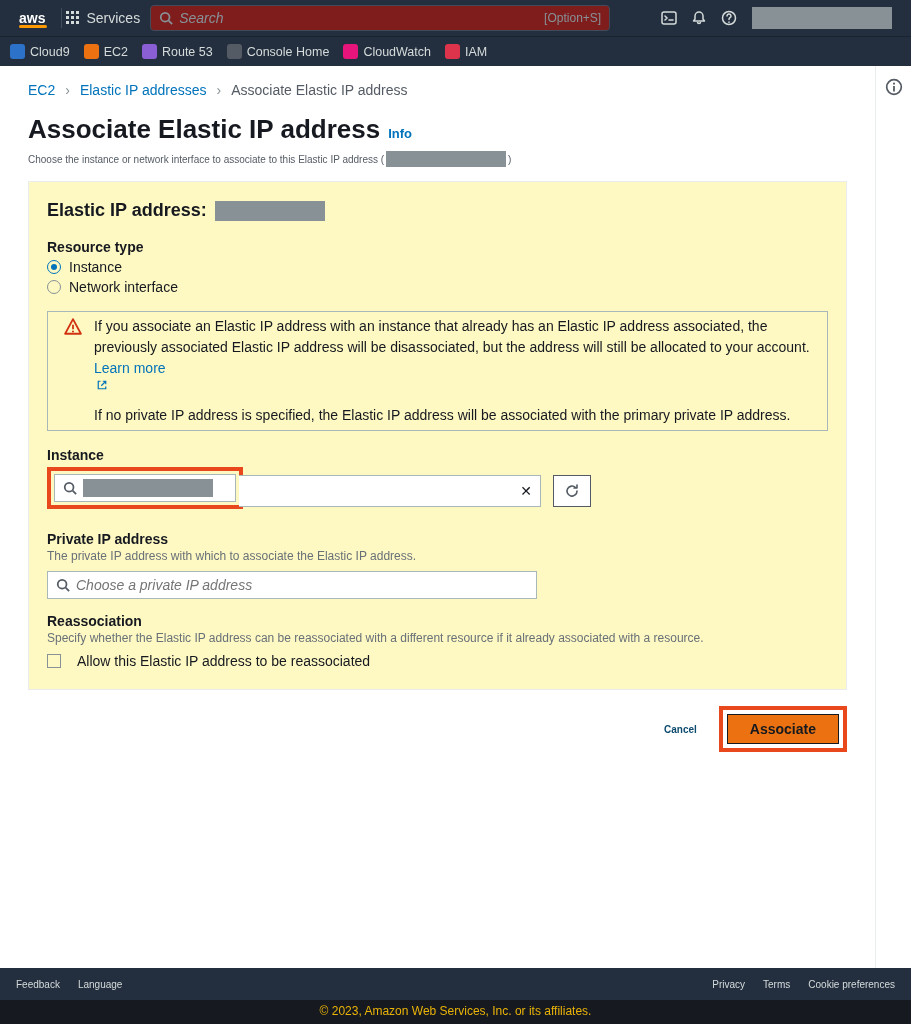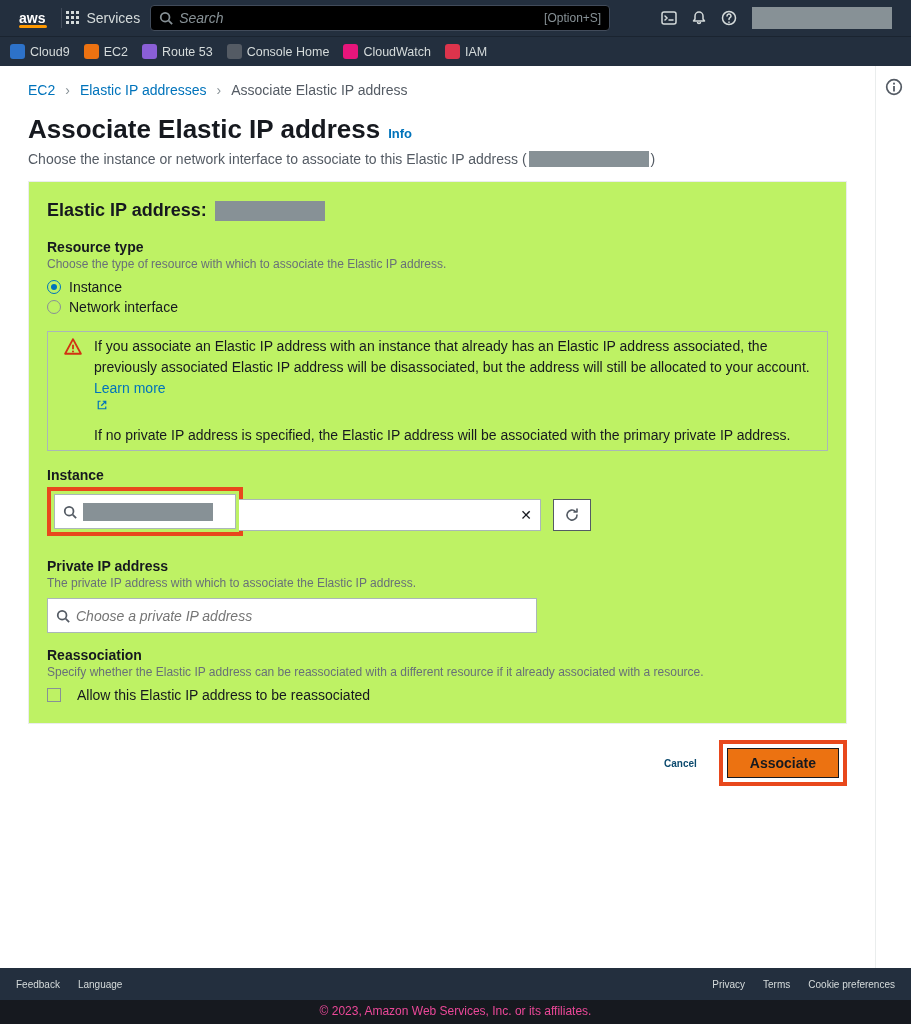--- a/index.html
+++ b/index.html
@@ -15,21 +15,21 @@
   overflow: hidden;
 }
 
 
 .topnav { background: #232f3e; color: #d5dbdb; height: 36px; display: flex; align-items: center; padding: 0 19px; font-size: 14px; }
 .aws-logo { font-weight: 700; color: #fff; font-size: 14px; margin-right: 12px; position: relative; }
 .aws-logo::after { content: ""; display: block; height: 3px; width: 28px; background: #ff9900; border-radius: 2px; position: absolute; bottom: -2px; left: 0; }
 .nav-services { display: flex; align-items: center; gap: 6px; margin-right: 10px; cursor: pointer; }
 .grid-icon { width: 14px; height: 14px; display: grid; grid-template-columns: repeat(3,3px); grid-template-rows: repeat(3,3px); gap: 2px; }
 .grid-icon span { background: #d5dbdb; width: 3px; height: 3px; }
-.search-box { flex: 0 0 460px; height: 26px; background: #000000; border: 1px solid #414b5a; border-radius: 4px; display: flex; align-items: center; padding: 0 8px; color: #879196; font-style: italic; gap: 6px; }
+.search-box { flex: 0 0 460px; height: 26px; background: #7f1d1d; border: 1px solid #414b5a; border-radius: 4px; display: flex; align-items: center; padding: 0 8px; color: #879196; font-style: italic; gap: 6px; }
 .search-box .kbd { margin-left: auto; font-style: normal; font-size: 12px; color: #879196; }
 .nav-spacer { flex: 1; }
 .nav-icon { width: 30px; height: 30px; display:flex; align-items:center; justify-content:center; color:#d5dbdb; font-size:16px; cursor:pointer; }
 .nav-redact { width: 140px; height: 22px; background: #879196; margin-left: 8px; }
 .nav-divider { width:1px; height:20px; background:#414b5a; margin: 0 4px;}
 
 .favbar { background: #232f3e; border-top: 1px solid #1a2430; height: 30px; display: flex; align-items: center; padding: 0 10px; gap: 14px; font-size: 12.5px; color: #d5dbdb; }
 .fav-item { display: flex; align-items: center; gap: 5px; cursor:pointer;justify-content:space-between; }
 .fav-icon { width: 15px; height: 15px; border-radius: 3px; display:flex; align-items:center; justify-content:center; font-size:9px; color:#fff; font-weight:700;}
 .fi-cloud9 { background: #2d72c9; }
@@ -45,65 +45,65 @@
 .info-rail { width: 36px; border-left: 1px solid #eaeded; display:flex; justify-content:center; padding-top: 12px; }
 .info-rail svg { width:18px; height:18px; color:#545b64;}
 
 .breadcrumb { font-size: 14px; color: #545b64; display:flex; align-items:center; gap: 10px; margin-bottom: 16px;}
 .breadcrumb a { color: #0073bb; text-decoration:none; cursor:pointer;}
 .breadcrumb .sep { color:#879196;}
 
 h1 { font-size: 26px; font-weight: 700; display:inline; }
 .h1-row { margin-bottom: 6px; display:flex; align-items:baseline; gap:8px;}
 .info-link { color:#0073bb; font-size:13px; font-weight:700; cursor:pointer;}
-.subhead { color:#545b64; font-size:14px; margin-bottom: 14px; display:flex; align-items:center; gap:2px;}
+.subhead { color:#545b64; font-size:10px; margin-bottom: 14px; display:flex; align-items:center; gap:2px;}
 .redact-inline { display:inline-block; width:120px; height:16px; background:#879196; vertical-align:middle;}
 
-.card { border: 1px solid #eaeded; background:#bef264; padding: 18px 18px 20px 18px; margin-bottom: 16px;}
+.card { border: 1px solid #eaeded; background:#fef9c3; padding: 18px 18px 20px 18px; margin-bottom: 16px;}
 .card-title-row { display:flex; align-items:center; gap:8px; font-size:18px; font-weight:700; margin-bottom: 18px;}
 .card-title-redact { width:110px; height:20px; background:#879196;}
 
 .field-label { font-size:14px; font-weight:700; margin-bottom:2px;}
 .field-help { font-size:12px; color:#687078; margin-bottom:8px;}
 
 .radio-row { display:flex; align-items:center; gap:8px; margin: 4px 0; cursor:pointer;}
 .radio { width:14px; height:14px; border-radius:50%; border:1px solid #879196; position:relative; flex-shrink:0;}
 .radio.checked { border-color:#0073bb; }
 .radio.checked::after { content:""; position:absolute; inset:3px; border-radius:50%; background:#0073bb;}
 
 .alert-box { border:1px solid #aab7b8; padding: 4px 16px; margin: 16px 0; display:flex; gap:12px;}
 .alert-icon { color:#d13212; flex-shrink:0; margin-top:2px;}
 .alert-body p { margin-bottom: 14px; line-height: 1.5;}
 .alert-body p:last-child { margin-bottom:0;}
 .alert-body a { color:#0073bb; text-decoration:none; cursor:pointer;}
 .ext-icon { width:12px; height:12px; vertical-align:-1px; margin-left:2px;}
 
 .input-row { display:flex; align-items:center; gap:12px;}
-.combo { flex:0 0 490px; height:35px; border:1px solid #aab7b8; display:flex; align-items:center; padding:0 8px; gap:6px; background:#fff;}
+.combo { flex:0 0 490px; height:28px; border:1px solid #aab7b8; display:flex; align-items:center; padding:0 8px; gap:6px; background:#fff;}
 .combo input { border:none; outline:none; flex:1; font-size:14px; font-style:italic; color:#687078; background:transparent;}
 .refresh-btn { width:38px; height:32px; border:1px solid #545b64; background:#fff; display:flex; align-items:center; justify-content:center; cursor:pointer;}
 
 .highlight-box { border: 4px solid #e8481c; padding:3px; display:inline-block; margin: 2px 0 8px 0;}
 .highlight-box .combo { border:1px solid #aab7b8; flex: none; width: 182px;}
 .highlight-box .combo .redact-fill { width: 130px; height:18px; background:#879196;}
 
 .checkbox-row { display:flex; align-items:center; gap:16px; margin-top:6px;}
 .checkbox { width:14px; height:14px; border:1px solid #879196; cursor:pointer;}
 
 .action-row { display:flex; justify-content:flex-end; align-items:center; gap:12px; margin-top: 2px; margin-bottom: 20px;}
 .btn-cancel { color:#0c4a6e; font-weight:700; cursor:pointer; padding:6px 10px; font-size:10px;}
 .btn-primary-wrap { border:4px solid #e8481c; padding:4px;}
 .btn-primary { background:#ec7211; color:#16191f; font-weight:700; border:1px solid #16191f; padding: 6px 22px; cursor:pointer; font-size:14px;}
 
 
 .footer-bar { background:#232f3e; color:#d5dbdb; font-size:10px; height:32px; display:flex; align-items:center; padding: 0 16px;}
 .footer-bar .left { display:flex; gap:18px;}
 .footer-bar .right { margin-left:auto; display:flex; gap:18px;}
 .footer-bar span { cursor:pointer;}
-.copyright { background:#16191f; color:#ec4899; text-align:center; font-size:12px; padding: 4px 0 6px 0;}
+.copyright { background:#16191f; color:#eab308; text-align:center; font-size:12px; padding: 4px 0 6px 0;}
 
 .section-gap { margin-top: 14px; }
 
 svg { display:block;}
 </style>
 </head>
 <body>
 
 <div class="topnav">
   <span class="aws-logo">aws</span>
@@ -199,21 +199,20 @@
       <span>)</span>
     </div>
 
     <div class="card">
       <div class="card-title-row">
         <span>Elastic IP address:</span>
         <span class="card-title-redact"></span>
       </div>
 
       <div class="field-label">Resource type</div>
-      <div class="field-help">Choose the type of resource with which to associate the Elastic IP address.</div>
       <div class="radio-row">
         <span class="radio checked"></span>
         <span>Instance</span>
       </div>
       <div class="radio-row">
         <span class="radio"></span>
         <span>Network interface</span>
       </div>
 
       <div class="alert-box">

